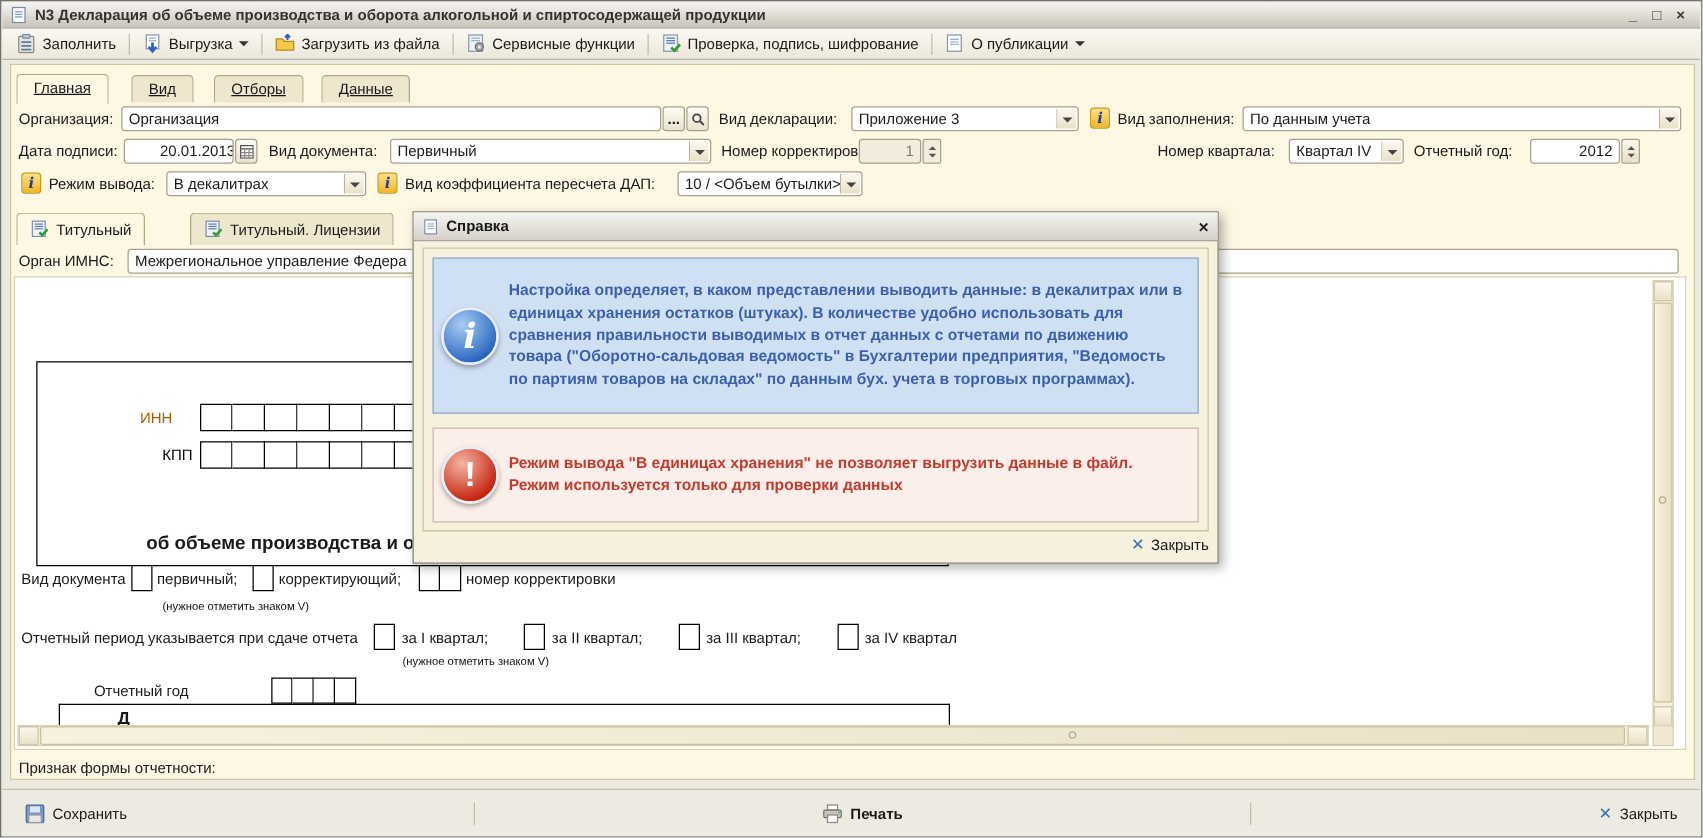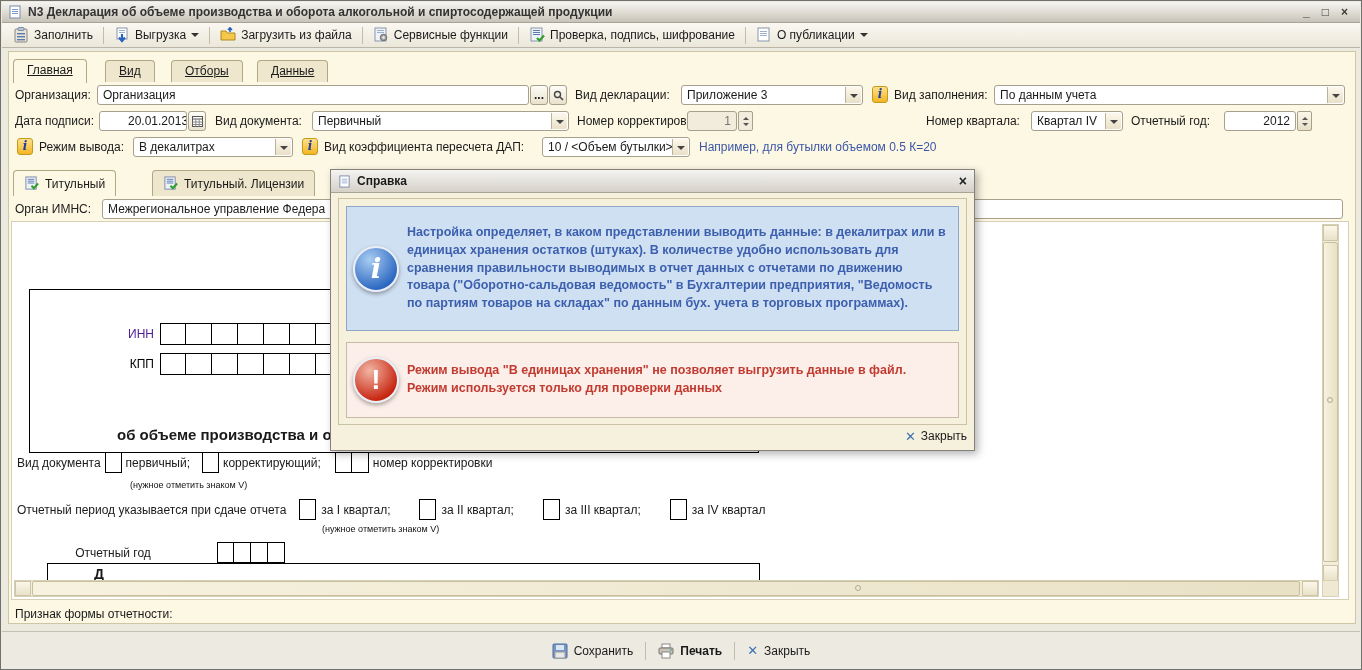--- a/index.html
+++ b/index.html
@@ -81,21 +81,21 @@
   .i-up { border-bottom-color:#8a8466; margin-top:-3px; }
   .i-dn { border-top-color:#8a8466; margin-bottom:-3px; }
   .i-lf { border-right-color:#8a8466; margin-left:-3px; }
   .i-rt { border-left-color:#8a8466; margin-right:-3px; }
   .thumb { position:absolute; background:linear-gradient(90deg,#f7f2df,#e9e1c6); border:1px solid #c8bf9e; border-radius:2px; }
   .grip { position:absolute; width:6px; height:6px; border:1px solid #b3ab8c; border-radius:50%; background:#efe8d2; }
   .corner { position:absolute; right:9px; bottom:2px; width:17px; height:17px; background:#efe9d4; border:1px solid #d8d0b4; }
 
   
   .bbar { position:absolute; left:1px; right:1px; top:630px; height:38px; background:#edebe1; border-top:1px solid #c4c0b2;
-    display:flex; align-items:center; justify-content:center; padding:0 10px; }
+    display:flex; align-items:center; justify-content:space-between; padding:0 10px; }
   .bbtn { display:flex; align-items:center; gap:6px; padding:3px 8px; white-space:nowrap; }
   .bsep { width:1px; height:18px; background:#c2bcab; margin:0 4px; }
   .bold { font-weight:bold; }
   .xglyph { color:#3d6fb5; font-weight:bold; font-size:13px; }
 
   
   .dlg { position:absolute; left:297px; top:168px; width:645px; height:282px; background:#f6f1dd;
     border:1px solid #85817a; box-shadow:3px 3px 8px rgba(0,0,0,.3); z-index:40;margin-left:32px; }
   .dlg-title { height:23px; background:linear-gradient(#f5f4f1,#d5d1c8); border-bottom:1px solid #a7a399;
     display:flex; align-items:center; gap:6px; padding:0 7px; font-weight:bold; }
@@ -280,21 +280,20 @@
     <div class="ii" style="left:8px; top:86px;">i</div>
     <div class="lbl" style="left:30px; top:85px;">Режим вывода:</div>
     <div class="inp combo" style="left:124px; top:85px; width:160px;"><span>В декалитрах</span><span class="arrowbox">
           <span class="tri"></span>
         </span></div>
     <div class="ii" style="left:293px; top:86px;">i</div>
     <div class="lbl" style="left:315px; top:85px;">Вид коэффициента пересчета ДАП:</div>
     <div class="inp combo" style="left:533px; top:85px; width:148px;"><span>10 / &lt;Объем бутылки&gt;</span><span class="arrowbox">
           <span class="tri"></span>
         </span></div>
-    <div class="bluehint" style="left:690px; top:85px;">Например, для бутылки объемом 0.5 К=20</div>
 
     <div class="tab2 active" style="left:4px;">
       <span>
           <svg width="15" height="15" viewBox="0 0 16 16">
             <rect x="2" y="1" width="11" height="13" fill="#eef2f8" stroke="#7a8aa8"></rect>
             <rect x="4" y="3" width="7" height="1" fill="#5a7ab0"></rect>
             <rect x="4" y="5" width="7" height="1" fill="#5a7ab0"></rect>
             <rect x="4" y="7" width="7" height="1" fill="#5a7ab0"></rect>
             <path d="M8 10.5 L10.5 13 L15 8" stroke="#2f9e2f" stroke-width="2.2" fill="none"></path>
           </svg>
@@ -323,21 +322,21 @@
           </svg>
         </span>
     </div>
 
     <div class="lbl" style="left:6px; top:147px;">Орган ИМНС:</div>
     <div class="inp" style="left:93px; top:147px; width:1241px;">Межрегиональное управление Федера</div>
 
     <div class="docarea">
       <div class="pageframe"></div>
 
-      <div class="lbl" style="left:100px; top:102px; width:42px; text-align:right; color:#4c1d95;">ИНН</div>
+      <div class="lbl" style="left:100px; top:102px; width:42px; text-align:left; color:#a16207;">ИНН</div>
       <div class="cellrow" style="left:148px; top:101px;">
         <div class="cell"></div>
           <div class="cell"></div>
           <div class="cell"></div>
           <div class="cell"></div>
           <div class="cell"></div>
           <div class="cell"></div>
           <div class="cell"></div>
           <div class="cell"></div>
           <div class="cell"></div>

